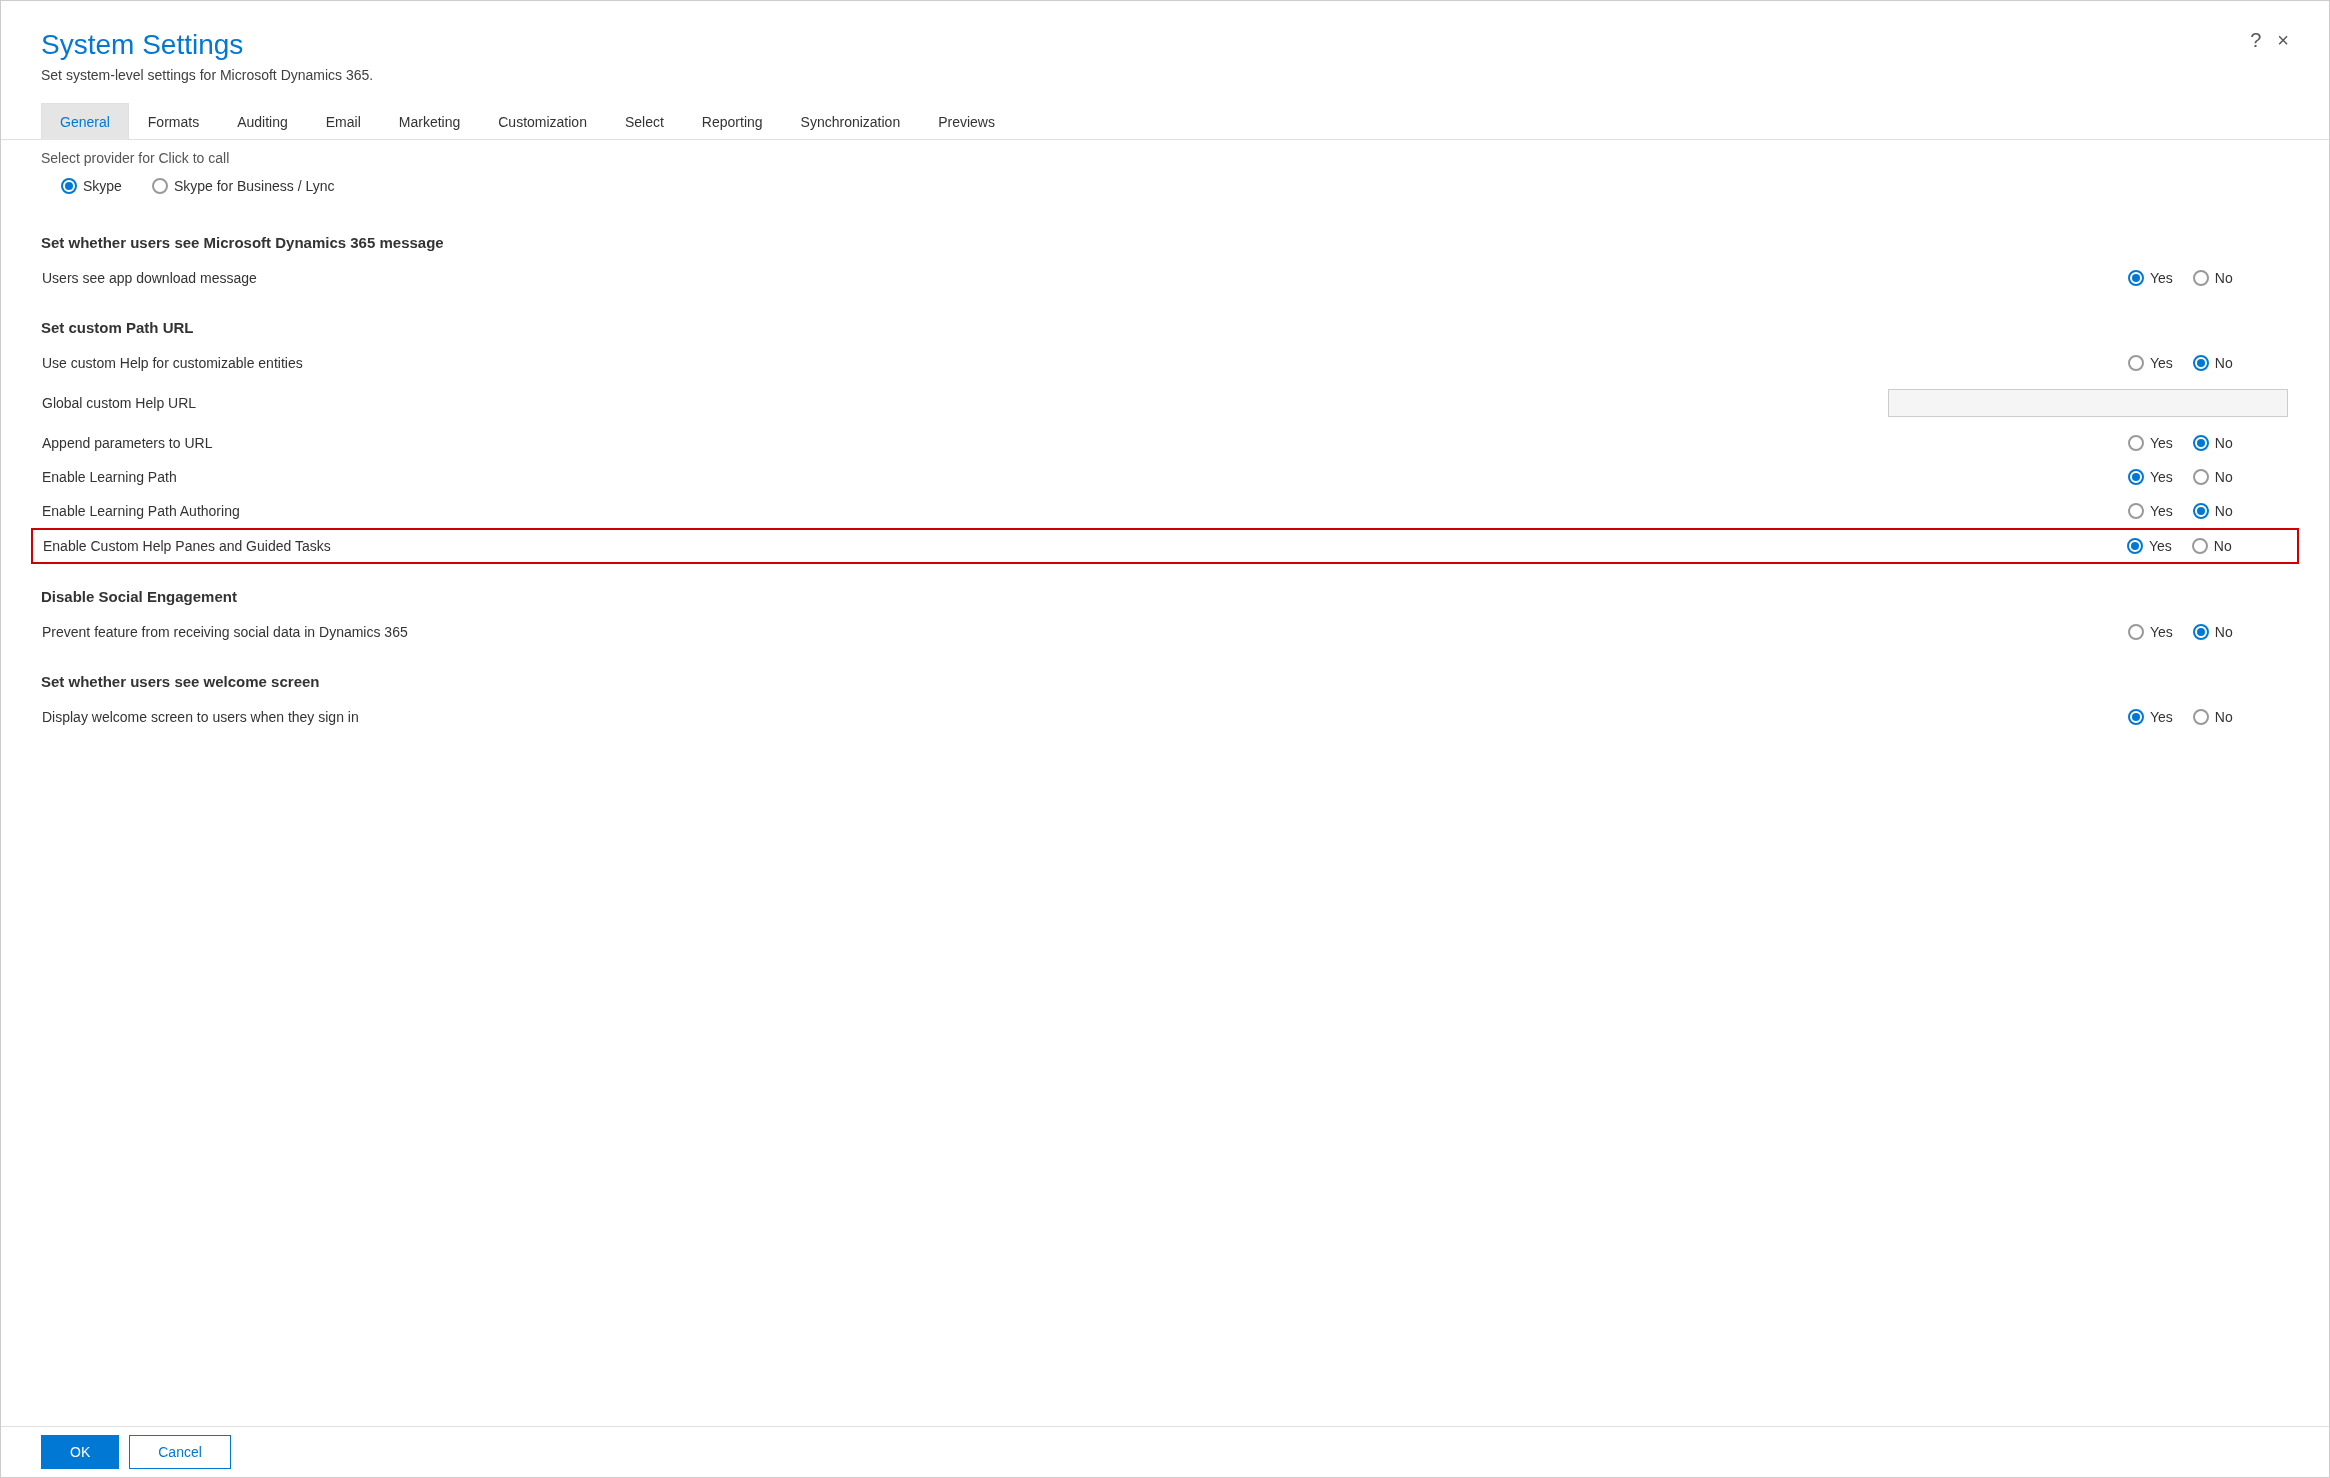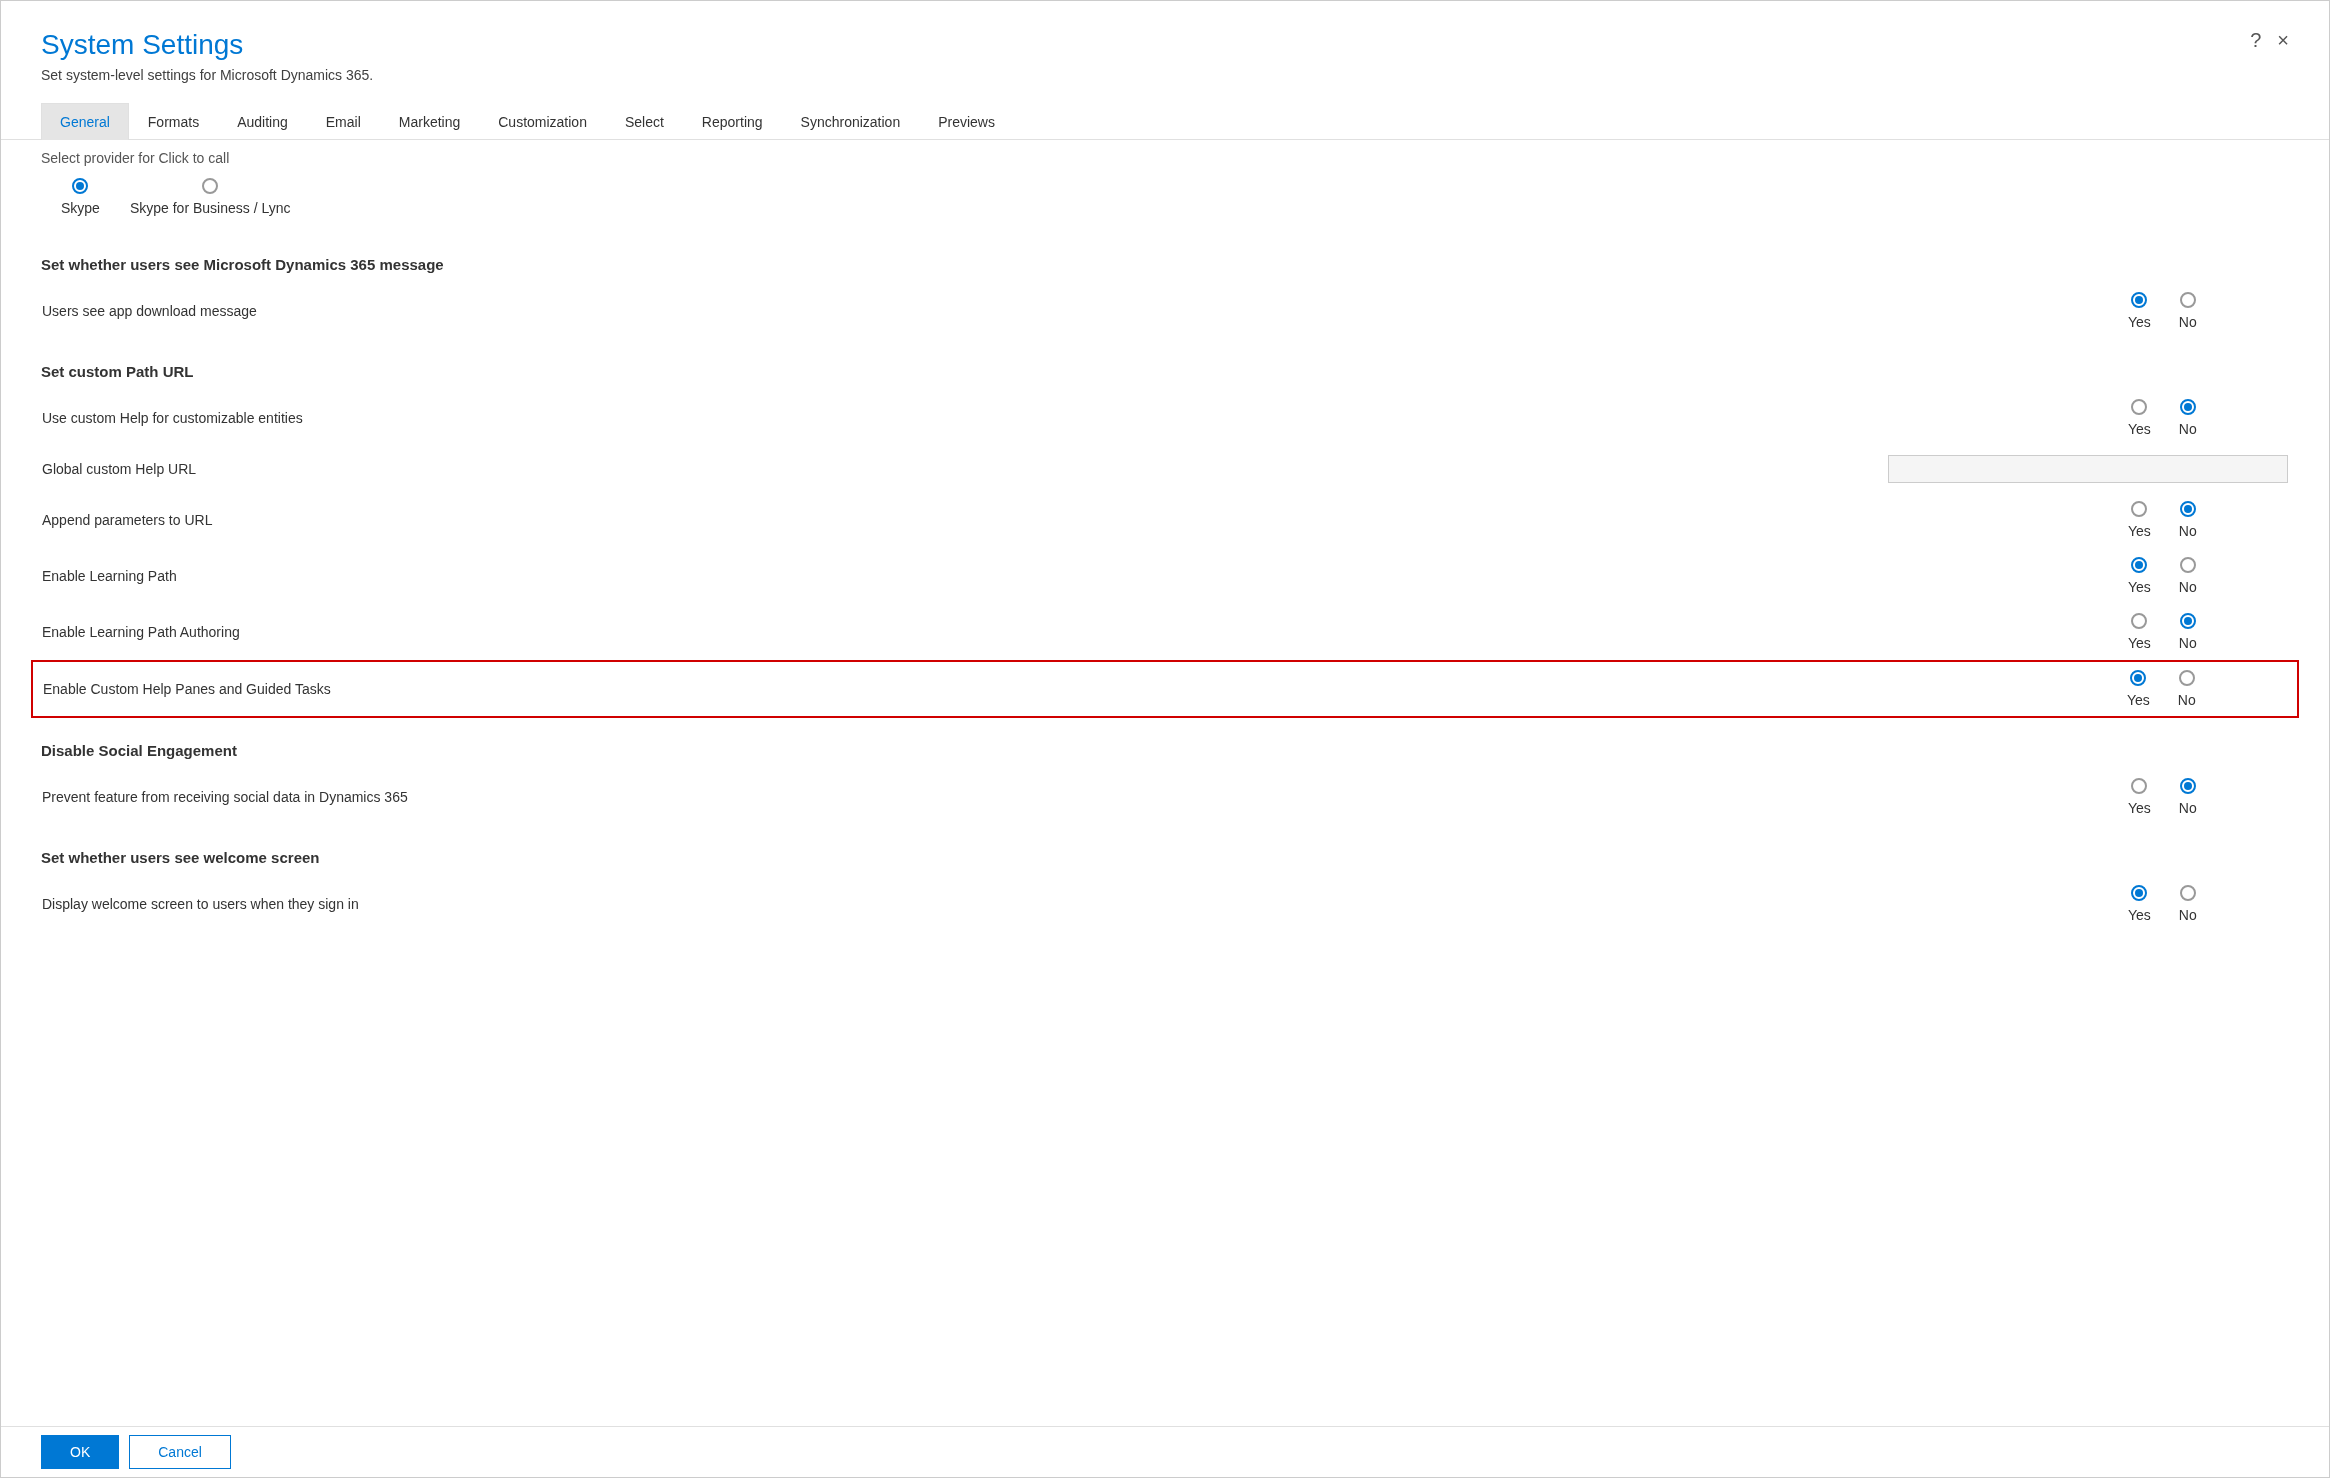--- a/index.html
+++ b/index.html
@@ -99,29 +99,28 @@
       padding: 8px 10px;
       margin: 0 -10px;
     }
     .setting-label {
       font-size: 14px;
       color: #333;
     }
     .radio-group {
       display: flex;
       align-items: center;
-      gap: 28px;
+      gap: 20px;
       min-width: 160px;
     }
     .radio-option {
       display: flex;
       align-items: center;
       gap: 6px;
       cursor: pointer;
-      flex-direction: column;
     }
     .radio-circle {
       width: 16px;
       height: 16px;
       border-radius: 50%;
       border: 2px solid #999;
       display: flex;
       align-items: center;
       justify-content: center;
       background: #fff;

